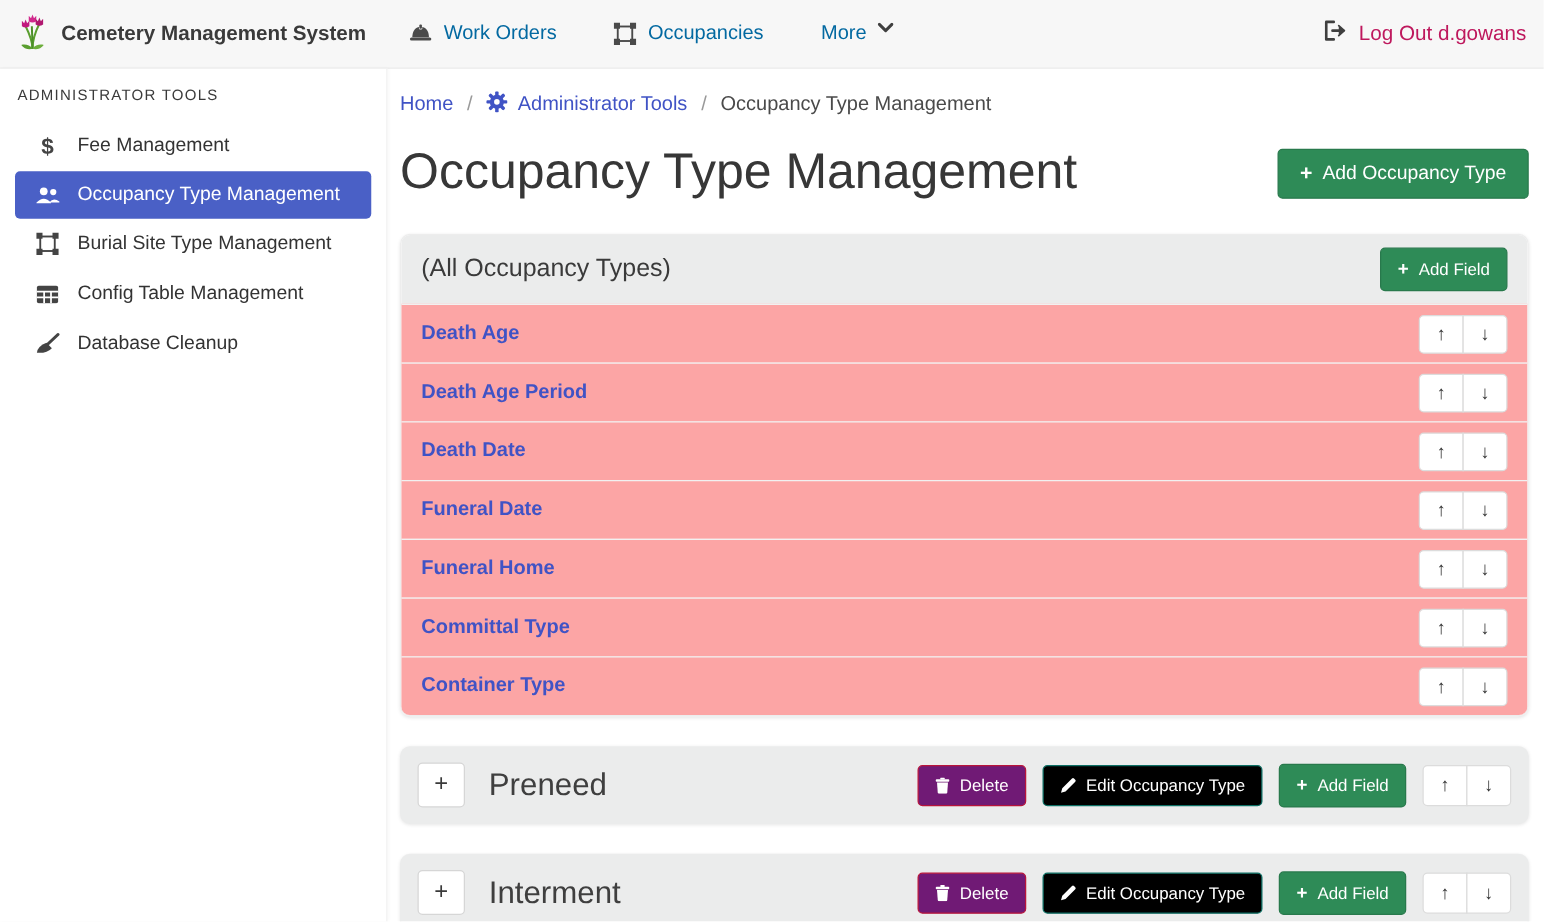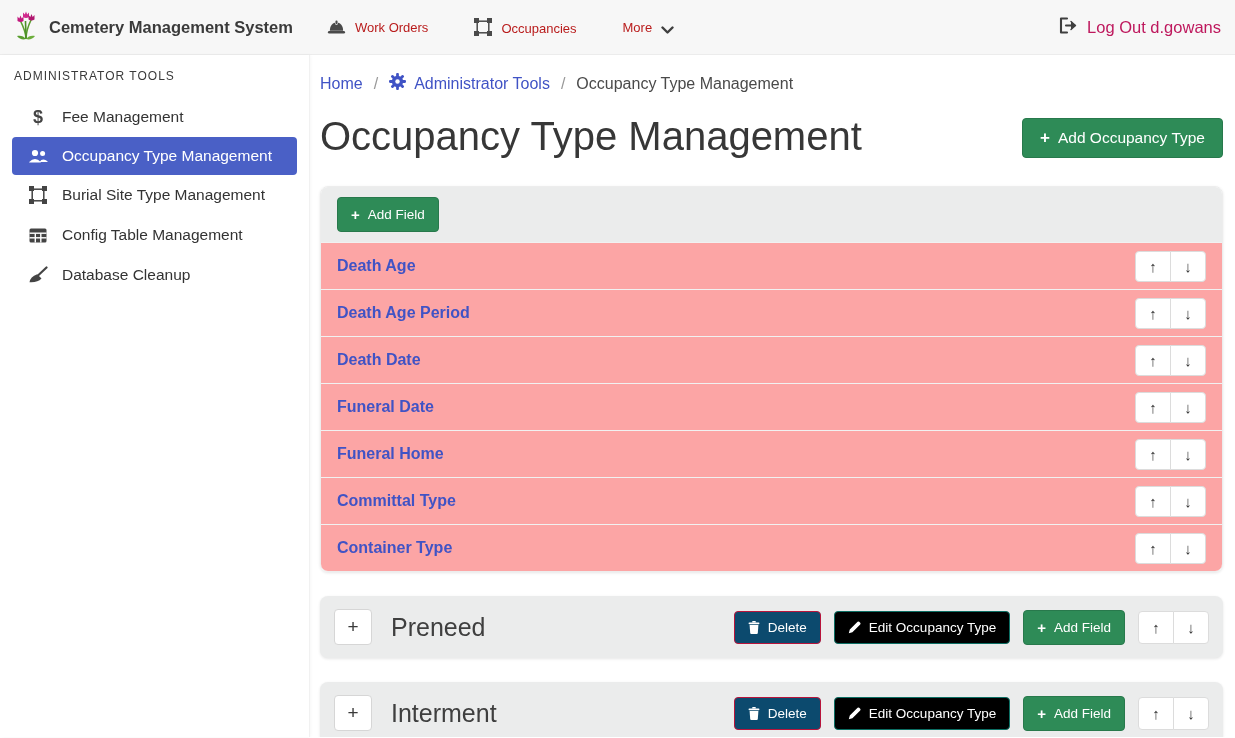--- a/index.html
+++ b/index.html
@@ -5,21 +5,21 @@
   * { box-sizing: border-box; margin: 0; padding: 0; }
   html, body { width: 1235px; height: 738px; overflow: hidden; background: #fff;
     font-family: "Liberation Sans", "DejaVu Sans", sans-serif; color: #3c3c3c; }
 
   
   .navbar { height: 55px; background: #f7f7f7; border-bottom: 1px solid #ececec;
     display: flex; align-items: center; padding: 0 14px 0 14px; }
   .brand { display: flex; align-items: center; gap: 10px; cursor: pointer; }
   .brand-title { font-weight: bold; font-size: 16.5px; color: #3a3a3a; }
   .nav-items { display: flex; align-items: center; margin-left: 34px; gap: 46px; }
-  .nav-item { display: flex; align-items: flex-end; gap: 9px; font-size: 13px; color: #b91c1c; cursor: pointer; }
+  .nav-item { display: flex; align-items: flex-start; gap: 9px; font-size: 16px; color: #0369a1; cursor: pointer; }
   .nav-item .ico { display: flex; align-items: center; }
   .navbar-right { margin-left: auto; display: flex; align-items: center; gap: 9px;
     font-size: 16.5px; color: #be185d; cursor: pointer; }
 
   
   .layout { display: flex; height: 682px; }
   .sidebar { width: 310px; flex-shrink: 0; background: #fff; border-right: 1px solid #f1f1f1;
     box-shadow: 1px 0 3px rgba(0,0,0,0.03); padding-top: 12px; }
   .sidebar-heading { font-size: 12px; letter-spacing: 1px; color: #3a3a3a; padding: 2px 14px 14px; }
   .sidebar-item { display: flex; align-items: center; height: 40px; padding-left: 26px;
@@ -51,21 +51,21 @@
 
   
   .card { margin-top: 24px; border-radius: 8px; overflow: hidden;
     box-shadow: 0 1px 3px rgba(0,0,0,0.10); border: 1px solid #ededed; }
   .card-header { background: #ebecec; min-height: 55px; padding: 10px 16px;
     display: flex; justify-content: space-between; align-items: center; }
   .card-title { font-size: 20px; color: #3a3a3a; }
   .btn-sm { font-size: 13.5px; padding: 8px 13px; }
   .btn-green { background: #2e8b57; border: 1px solid #28794c; }
   .btn-teal { background: #000000; border: 1px solid #0c6f64; }
-  .btn-red { background: #0c4a6e; border: 1px solid #b8143b; justify-content: center; }
+  .btn-red { background: #701a75; border: 1px solid #b8143b; justify-content: center; }
   .btn-sm .plus { font-size: 15px; }
   .btn-sm .b-ico { margin-right: 8px; display: flex; align-items: center; }
 
   .field-row { height: 47px; background: #fca5a5; display: flex; align-items: center;
     justify-content: space-between; padding: 0 16px; border-top: 1px solid #f1f1f1; }
   .field-link { color: #4053c5; font-weight: bold; font-size: 16px; text-decoration: none; cursor: pointer; }
 
   .arrow-group { display: flex; }
   .arrow-btn { width: 36px; height: 31px; background: #fff; border: 1px solid #dcdcdc;
     color: #333; font-size: 15px; cursor: pointer; font-family: inherit; line-height: 1; }
@@ -241,20 +241,21 @@
     <div class="title-row">
       <h1 class="page-title">Occupancy Type Management</h1>
       <button class="btn btn-add-type">
         <span class="plus">+</span>
         <span>Add Occupancy Type</span>
       </button>
     </div>
 
     <section class="card">
       <div class="card-header">
+        <span class="card-title">(All Occupancy Types)</span>
         <button class="btn btn-sm btn-green">
           <span class="plus">+</span>
           <span>Add Field</span>
         </button>
       </div>
 
       <div class="field-row">
         <a class="field-link">Death Age</a>
         <div class="arrow-group">
           <button class="arrow-btn">↑</button>

